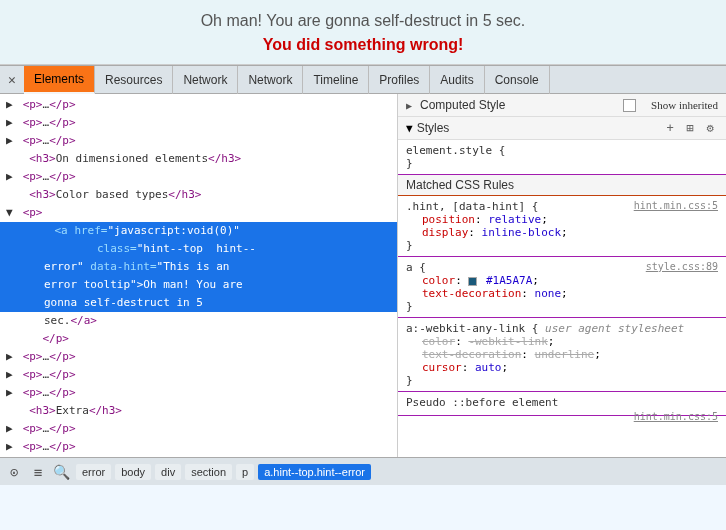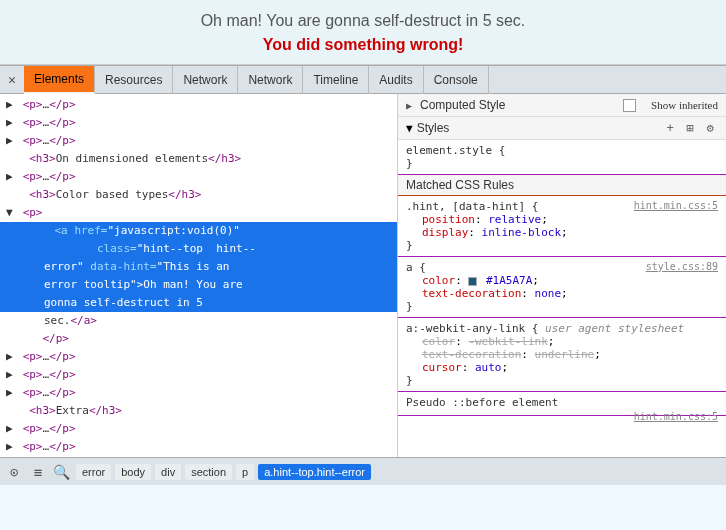--- a/index.html
+++ b/index.html
@@ -197,20 +197,21 @@
 
 <div class="devtools">
 
   <div class="tab-bar">
     <div class="tab-close">✕</div>
     <div id="tab-elements" class="tab active">Elements</div>
     <div class="tab">Resources</div>
     <div class="tab">Network</div>
     <div class="tab">Network</div>
     <div class="tab">Timeline</div>
+    <div class="tab">Profiles</div>
     <div class="tab">Audits</div>
     <div class="tab">Console</div>
   </div>
 
   <div class="panels">
 
     <div class="dom-panel">
       <div class="dom-line"><span class="arrow">▶</span> <span class="tag">&lt;p&gt;</span>…<span class="tag">&lt;/p&gt;</span></div>
       <div class="dom-line"><span class="arrow">▶</span> <span class="tag">&lt;p&gt;</span>…<span class="tag">&lt;/p&gt;</span></div>
       <div class="dom-line"><span class="arrow">▶</span> <span class="tag">&lt;p&gt;</span>…<span class="tag">&lt;/p&gt;</span></div>

